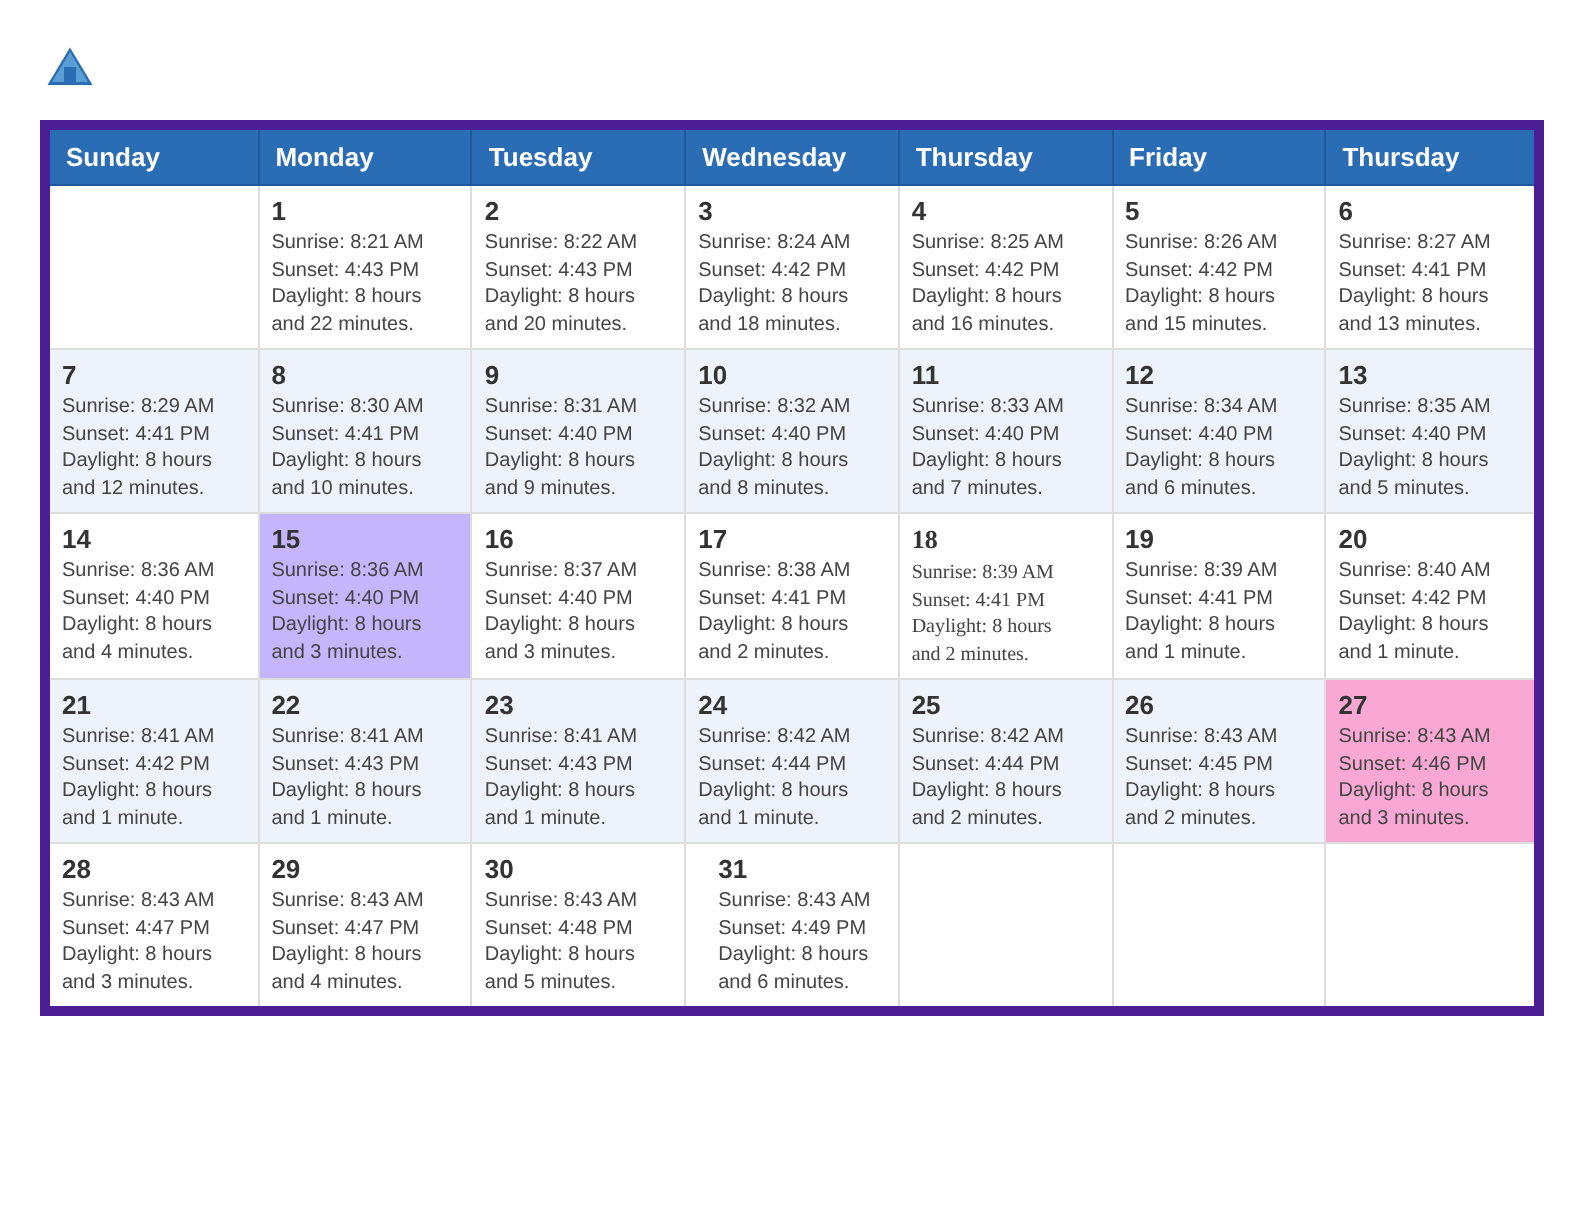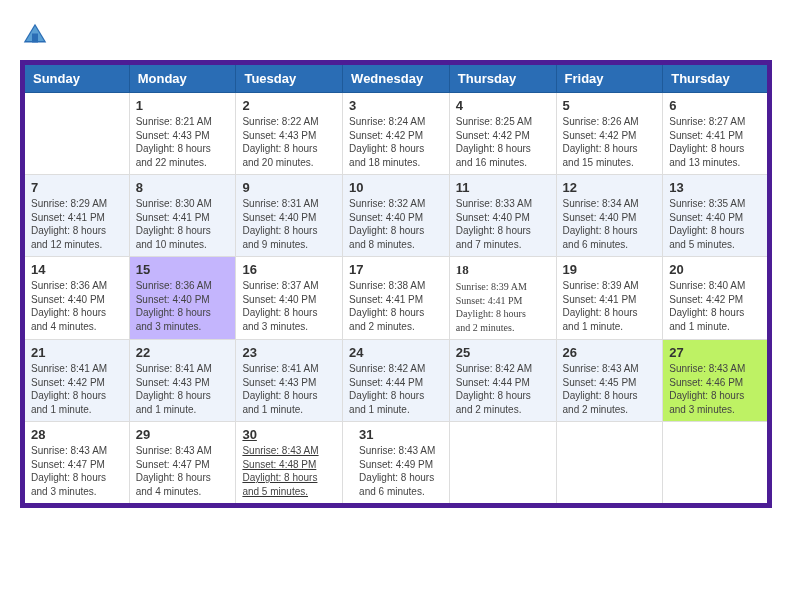--- a/index.html
+++ b/index.html
@@ -238,35 +238,35 @@
           <div class="cell-content">Sunrise: 8:42 AM<br>Sunset: 4:44 PM<br>Daylight: 8 hours<br>and 1 minute.</div>
         </td>
         <td style="background-color: rgb(238, 243, 251);">
           <span class="day-num">25</span>
           <div class="cell-content">Sunrise: 8:42 AM<br>Sunset: 4:44 PM<br>Daylight: 8 hours<br>and 2 minutes.</div>
         </td>
         <td style="background-color: rgb(238, 243, 251);">
           <span class="day-num">26</span>
           <div class="cell-content">Sunrise: 8:43 AM<br>Sunset: 4:45 PM<br>Daylight: 8 hours<br>and 2 minutes.</div>
         </td>
-        <td style="background-color: #bef264; margin-top: 44px;">
+        <td style="background-color: #f9a8d4; margin-top: 44px;">
           <span class="day-num">27</span>
           <div class="cell-content">Sunrise: 8:43 AM<br>Sunset: 4:46 PM<br>Daylight: 8 hours<br>and 3 minutes.</div>
         </td>
       </tr>
       <tr>
         <td style="background-color: rgb(255, 255, 255);">
           <span class="day-num">28</span>
           <div class="cell-content">Sunrise: 8:43 AM<br>Sunset: 4:47 PM<br>Daylight: 8 hours<br>and 3 minutes.</div>
         </td>
         <td style="background-color: rgb(255, 255, 255);">
           <span class="day-num">29</span>
           <div class="cell-content">Sunrise: 8:43 AM<br>Sunset: 4:47 PM<br>Daylight: 8 hours<br>and 4 minutes.</div>
         </td>
-        <td style="background-color: rgb(255, 255, 255); text-decoration: underline;">
+        <td style="background-color: rgb(255, 255, 255);">
           <span class="day-num">30</span>
           <div class="cell-content">Sunrise: 8:43 AM<br>Sunset: 4:48 PM<br>Daylight: 8 hours<br>and 5 minutes.</div>
         </td>
         <td style="background-color: rgb(255, 255, 255); padding-left: 16px;">
           <span class="day-num">31</span>
           <div class="cell-content">Sunrise: 8:43 AM<br>Sunset: 4:49 PM<br>Daylight: 8 hours<br>and 6 minutes.</div>
         </td>
         <td class="empty-cell"></td>
         <td class="empty-cell"></td>
         <td class="empty-cell"></td>

